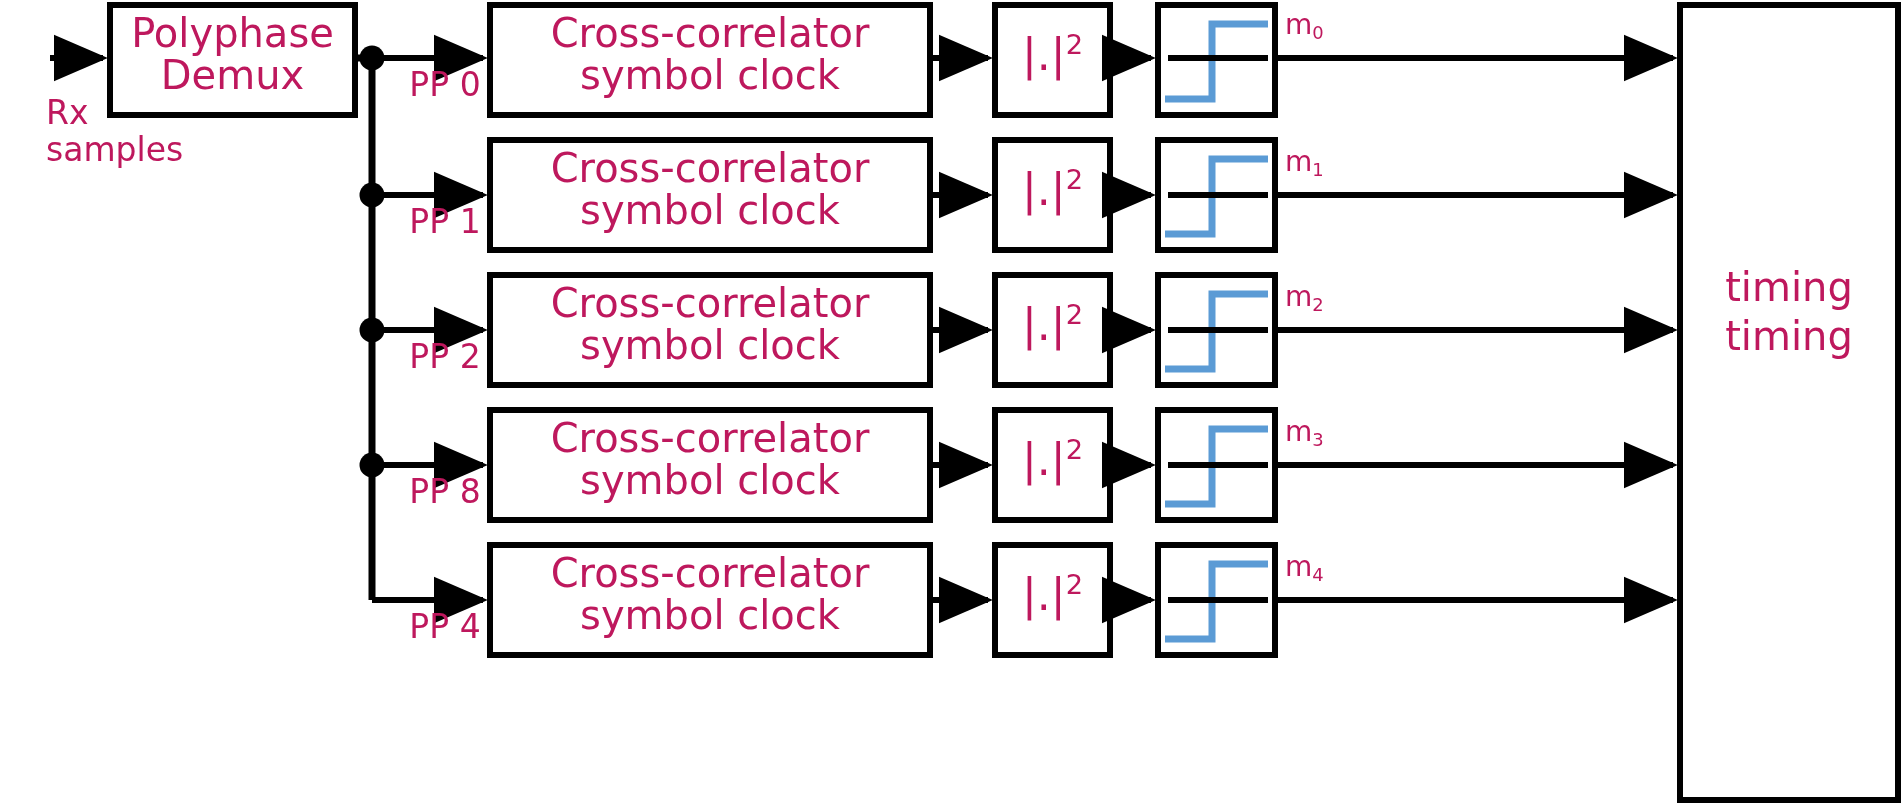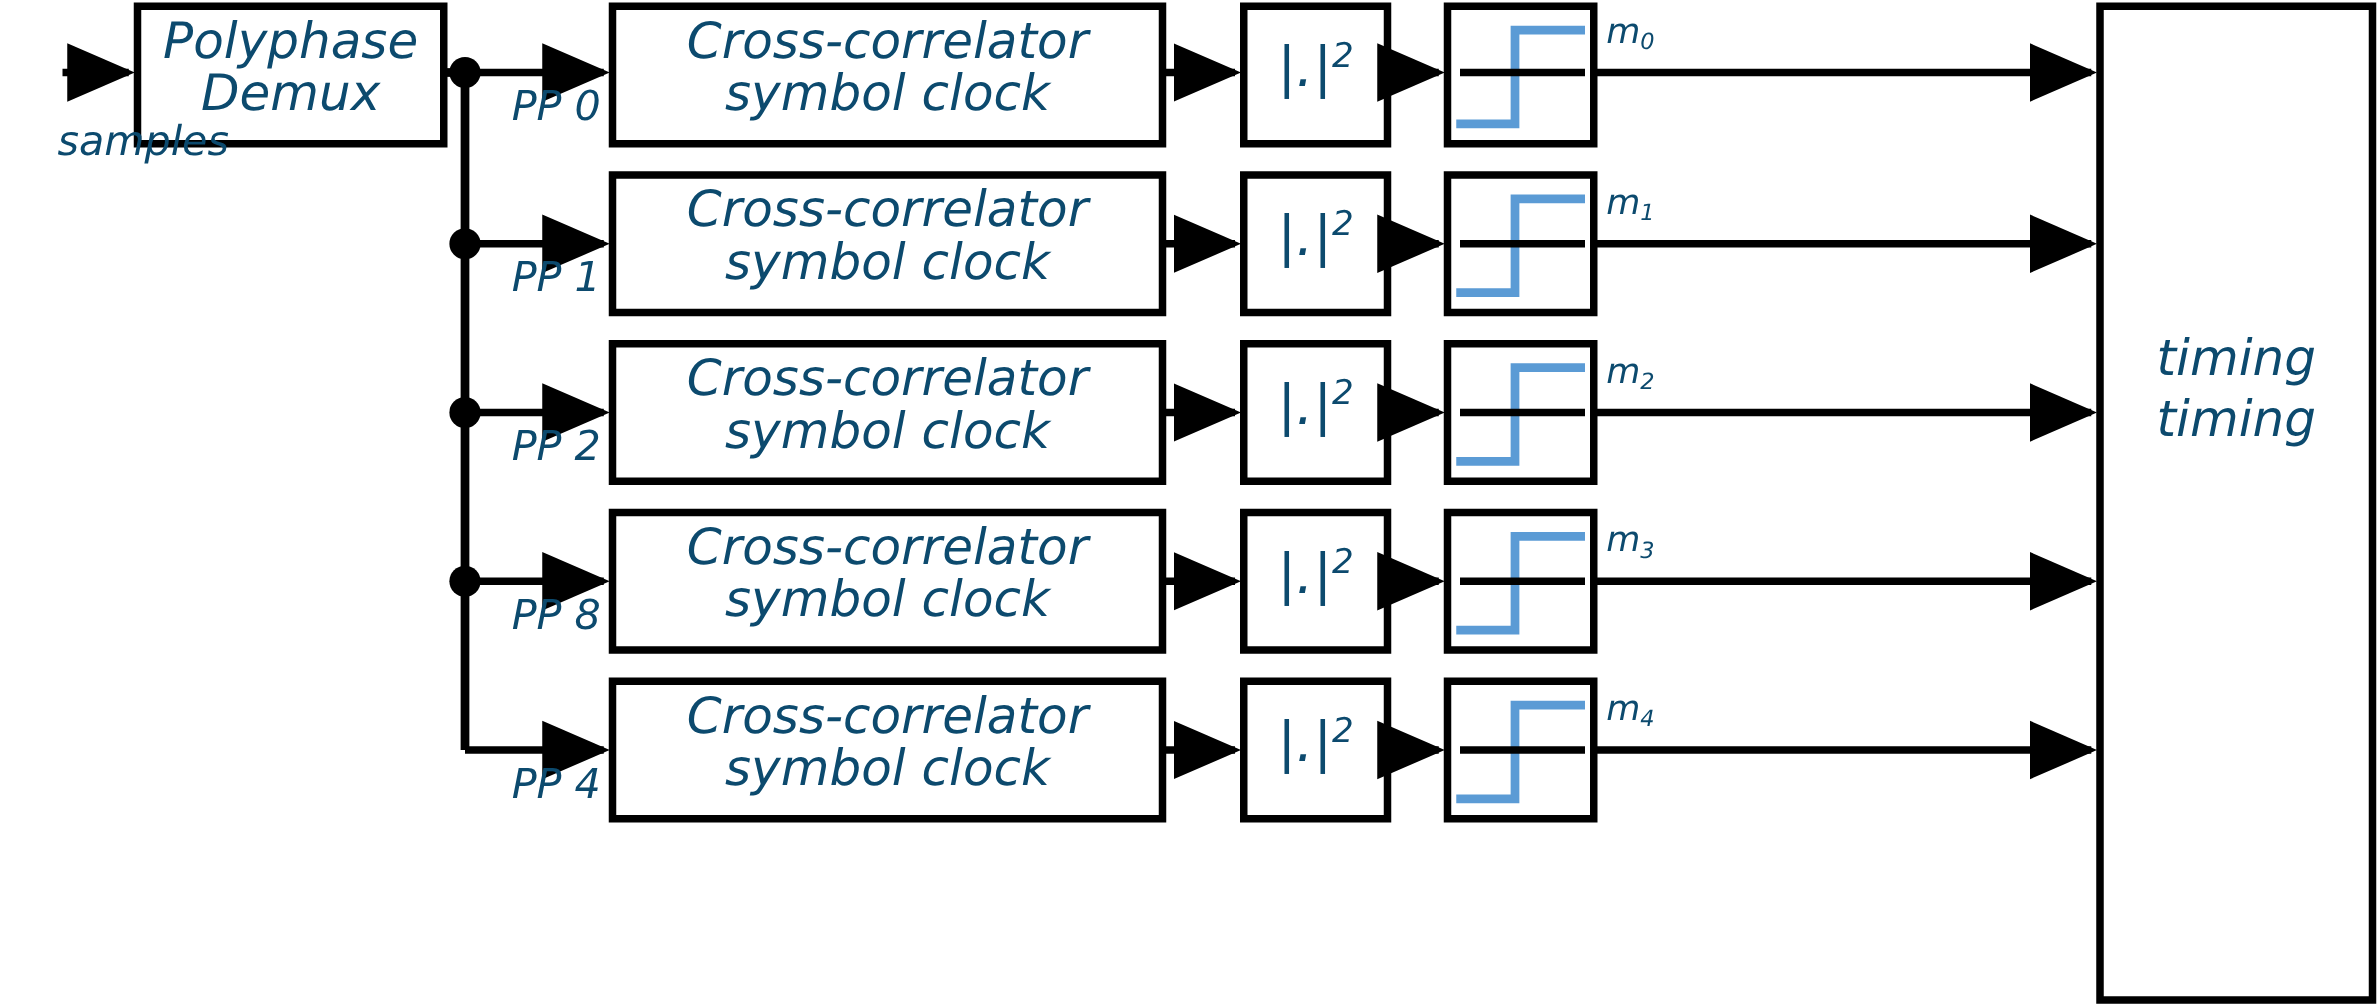--- a/index.html
+++ b/index.html
@@ -19,25 +19,24 @@
   #diagram-svg {
     position: absolute;
     left: 0;
     top: 0;
     width: 1903px;
     height: 805px;
   }
   .blk-text {
     position: absolute;
     text-align: center;
-    color: #0c4a6e;
+    color: #be185d;
     line-height: 1.06;
     pointer-events: none;
     white-space: nowrap;
-    font-style: italic;
   }
   .box-label {
     font-size: 40px;
   }
   .demux-label {
     font-size: 40px;
   }
   .edge-label {
     font-size: 33px;
   }
@@ -154,20 +153,21 @@
       <rect x="1158" y="545" width="117" height="110" fill="#ffffff" stroke="#000000" stroke-width="6"></rect>
       <polyline points="1165,639 1212,639 1212,564 1268,564" fill="none" stroke="#5B9BD5" stroke-width="7"></polyline>
       <line x1="1168" y1="600" x2="1268" y2="600" stroke="#000000" stroke-width="6"></line>
       <line x1="1275" y1="600" x2="1673" y2="600" stroke="#000000" stroke-width="6" marker-end="url(#arrowhead)"></line>
     </g>
 
     <rect x="1680" y="5" width="218" height="795" fill="#ffffff" stroke="#000000" stroke-width="6"></rect>
   </svg>
 
   <div class="blk-text rx-label" style="left:46px; top:95px; width:200px;">
+    <span class="nowrap-line">Rx</span>
     <span class="nowrap-line">samples</span>
   </div>
 
   <div class="blk-text demux-label" style="left:110px; top:12px; width:245px;">
     <span class="nowrap-line">Polyphase</span>
     <span class="nowrap-line">Demux</span>
   </div>
 
   <div class="blk-text edge-label" style="left:385px; top:68px; width:120px;">PP 0</div>
   <div class="blk-text box-label" style="left:490px; top:12px; width:440px;">

